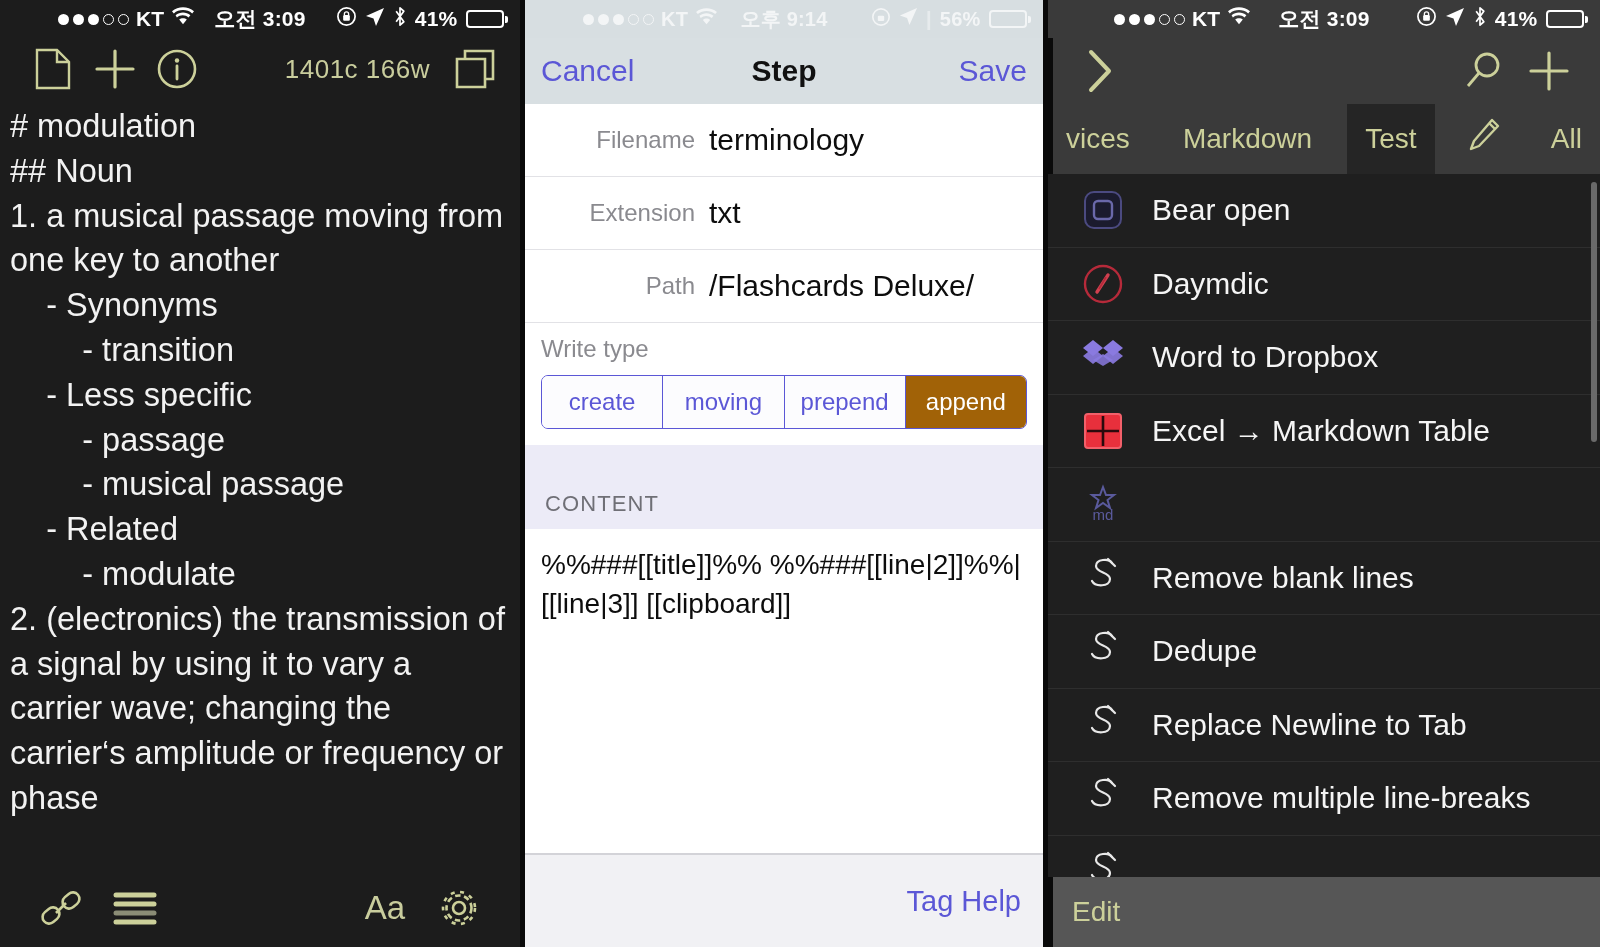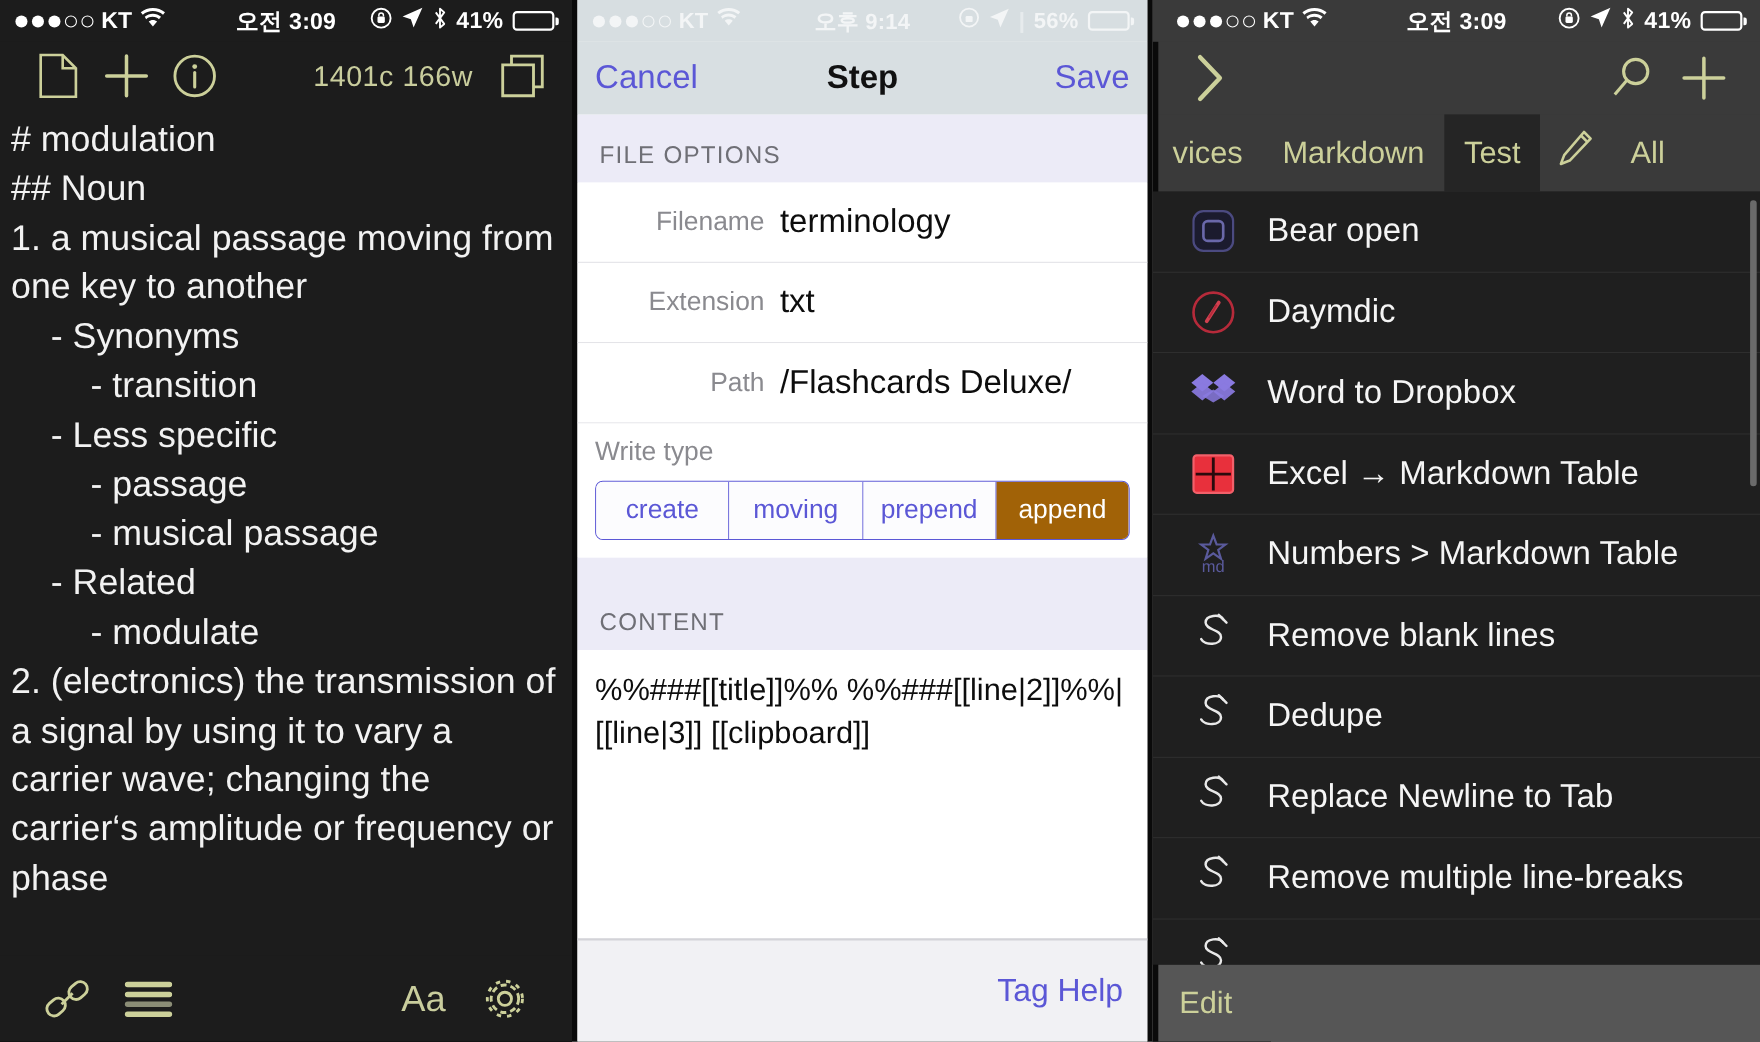--- a/index.html
+++ b/index.html
@@ -1,20 +1,20 @@
 <!DOCTYPE html>
 <html><head>
 <meta charset="utf-8">
 <style>
   html,body{margin:0;padding:0;background:#000;}
   body{width:1600px;height:947px;overflow:hidden;font-family:"Liberation Sans",sans-serif;}
   .screen{position:relative;width:1600px;height:947px;display:flex;}
 
   
-  .statusbar{height:38px;display:flex;align-items:center;font-size:21px;font-weight:bold;letter-spacing:.2px;position:relative;flex:0 0 auto;}
+  .statusbar{height:38px;display:flex;align-items:center;font-size:21px;font-weight:bold;letter-spacing:.2px;position:relative;flex:0 0 auto;padding-left:44px;}
   .sb-left{display:flex;align-items:center;gap:7px;padding-left:14px;}
   .sb-center{position:absolute;left:0;right:0;text-align:center;pointer-events:none;}
   .sb-right{margin-left:auto;display:flex;align-items:center;gap:8px;padding-right:12px;}
   .dots{display:flex;align-items:center;gap:4px;}
   .dot{width:11px;height:11px;border-radius:50%;}
   .dot.f{background:currentColor;}
   .dot.e{border:1.6px solid currentColor;box-sizing:border-box;}
   .batt{display:flex;align-items:center;}
   .batt-body{width:38px;height:18px;border:2px solid currentColor;border-radius:4px;padding:2px;box-sizing:border-box;}
   .batt-fill{height:100%;background:currentColor;border-radius:1px;}
@@ -53,21 +53,21 @@
   .contenttext{font-size:28px;line-height:39px;color:#0d0d0d;word-break:break-all;font-family:"Liberation Sans",sans-serif;}
   .mid-bottom{height:92px;background:#f1f1f4;border-top:2px solid #d3d3d8;display:flex;align-items:center;justify-content:flex-end;padding:0 22px;flex:0 0 auto;}
   .taghelp{font-size:29px;color:#5b57d6;}
 
   
   .panel-right{width:552px;height:947px;background:#3a3a3a;display:flex;flex-direction:column;position:relative;}
   .panel-right .statusbar{color:#ffffff;background:#3a3a3a;}
   .rtoolbar{height:66px;display:flex;align-items:center;padding:0 22px;color:#ccd09a;flex:0 0 auto;background:#3a3a3a;}
   .rtoolbar .spacer{flex:1 1 auto;}
   .rtoolbar .ic{width:74px;display:flex;align-items:center;justify-content:center;}
-  .tabbar{height:70px;display:flex;align-items:stretch;background:#3a3a3a;color:#ccd09a;flex:0 0 auto;}
+  .tabbar{height:70px;display:flex;align-items:stretch;background:#3a3a3a;color:#ccd09a;flex:0 0 auto;justify-content:space-between;}
   .tab{display:flex;align-items:center;justify-content:center;font-size:28px;padding:0 18px;color:#ccd09a;}
   .tab.active{background:#252525;}
   .tab.icon{padding:0 14px;}
   .rlist{flex:1 1 auto;overflow:hidden;background:#1f1f1f;position:relative;}
   .ritem{height:73.5px;display:flex;align-items:center;padding-left:24px;border-bottom:1.5px solid #2e2e2e;box-sizing:border-box;}
   .ritem .iconbox{width:62px;height:48px;display:flex;align-items:center;justify-content:center;flex:0 0 auto;}
   .ritem .lbl{font-size:30px;color:#f5f5f5;white-space:nowrap;padding-left:18px;}
   .rbottom{height:70px;background:#565656;display:flex;align-items:center;padding-left:24px;flex:0 0 auto;}
   .editbtn{font-size:28px;color:#ccd09a;}
   .rscroll{position:absolute;right:3px;top:8px;width:6px;height:260px;border-radius:3px;background:#6a6a6a;}
@@ -242,21 +242,20 @@
         </span>
       </div>
     </div>
 
     <div class="navbar">
       <span class="nav-btn">Cancel</span>
       <span class="nav-title">Step</span>
       <span class="nav-btn nav-right">Save</span>
     </div>
 
-    <div class="sectionhdr" style="height:62px">FILE OPTIONS</div>
 
     <div class="formrow">
       <span class="lbl">Filename</span>
       <span class="val">terminology</span>
     </div>
     <div class="formrow">
       <span class="lbl">Extension</span>
       <span class="val">txt</span>
     </div>
     <div class="formrow">
@@ -423,21 +422,20 @@
         <span class="lbl">Excel → Markdown Table</span>
       </div>
 
       <div class="ritem">
         <span class="iconbox">
           <svg width="44" height="44" viewBox="0 0 44 44">
               <path d="M22 5 25 13h8l-6.5 5 2.5 8-7-5-7 5 2.5-8L11 13h8Z" fill="none" stroke="#5a5a9c" stroke-width="2"></path>
               <text x="22" y="38" font-family="Liberation Sans, sans-serif" font-size="15" fill="#5a5a9c" text-anchor="middle">md</text>
             </svg>
         </span>
-        <span class="lbl">Numbers &gt; Markdown Table</span>
       </div>
 
       <div class="ritem">
         <span class="iconbox">
           <svg width="38" height="46" viewBox="0 0 38 46">
               <path d="M28 8c-3-5-16-4-16 3 0 7 14 6 14 13 0 8-15 8-18 2" fill="none" stroke="#e8e8e8" stroke-width="2.2" stroke-linecap="round"></path>
               <path d="M24 4 31 11" stroke="#e8e8e8" stroke-width="2.2" stroke-linecap="round"></path>
             </svg>
         </span>
         <span class="lbl">Remove blank lines</span>

